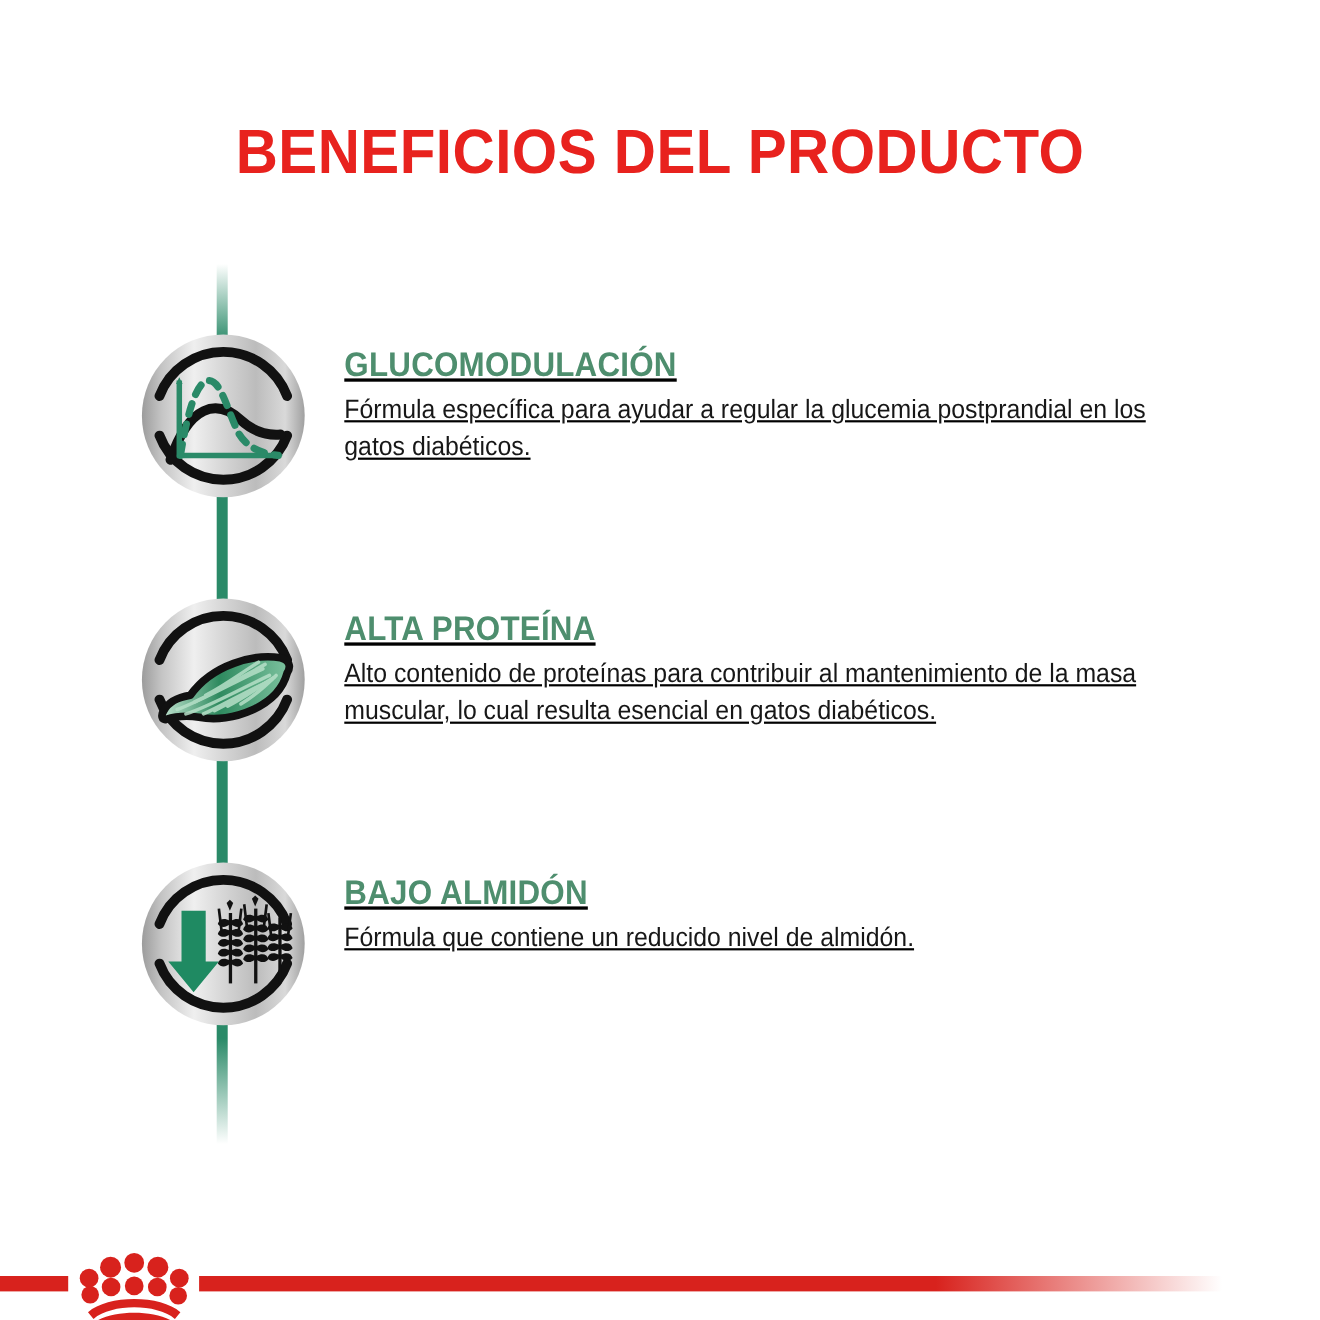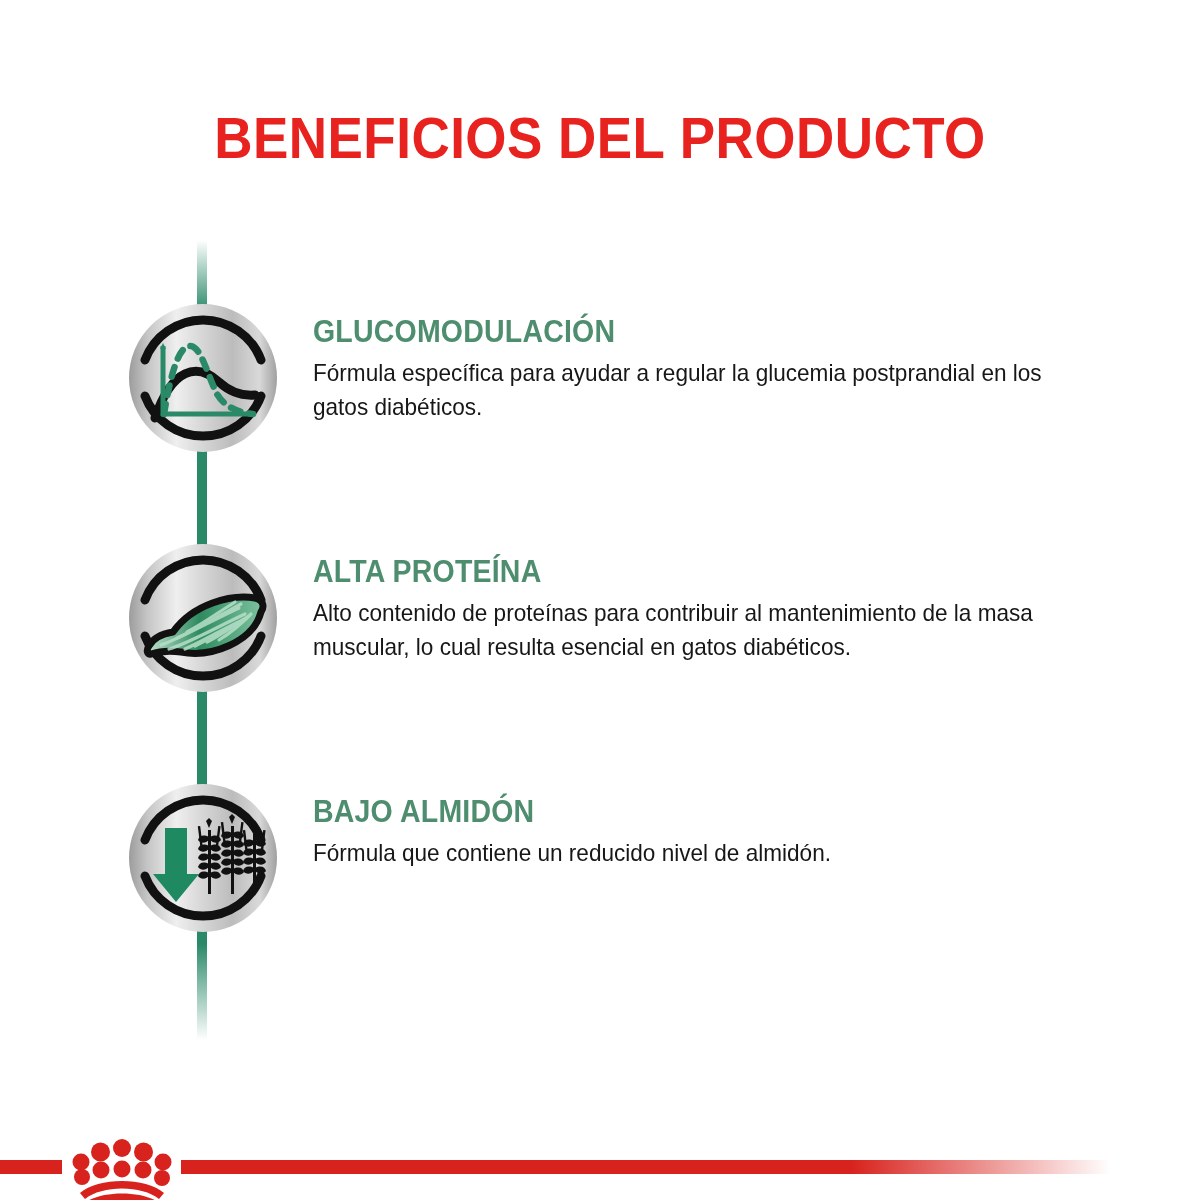--- a/index.html
+++ b/index.html
@@ -77,20 +77,21 @@
     display: block;
     width: 152px;
     height: 152px;
   }
 
   .benefit-text {
     position: absolute;
     left: 313px;
     top: 12px;
     width: 790px;
+    text-decoration: underline;
   }
 
   .benefit-heading {
     font-family: "Liberation Sans", sans-serif;
     font-weight: 700;
     font-size: 31px;
     line-height: 36px;
     color: #4e8e6e;
     letter-spacing: 0.2px;
     transform: scaleX(0.92);

